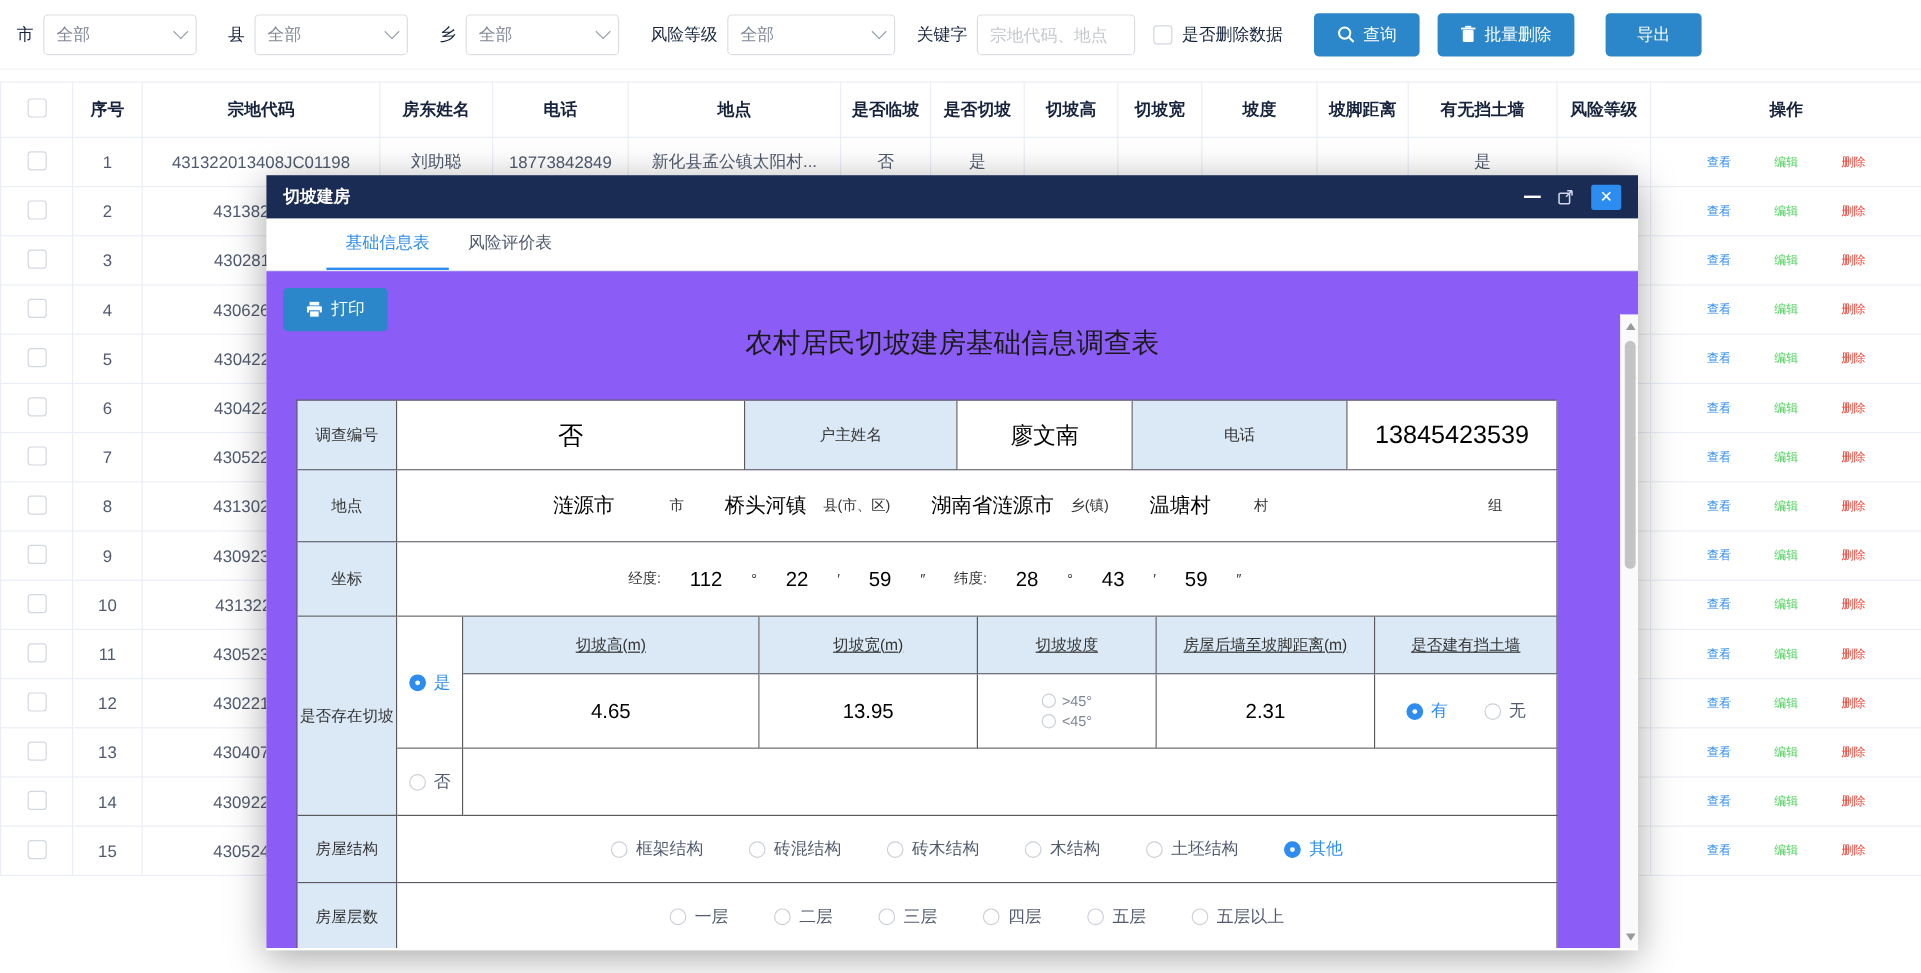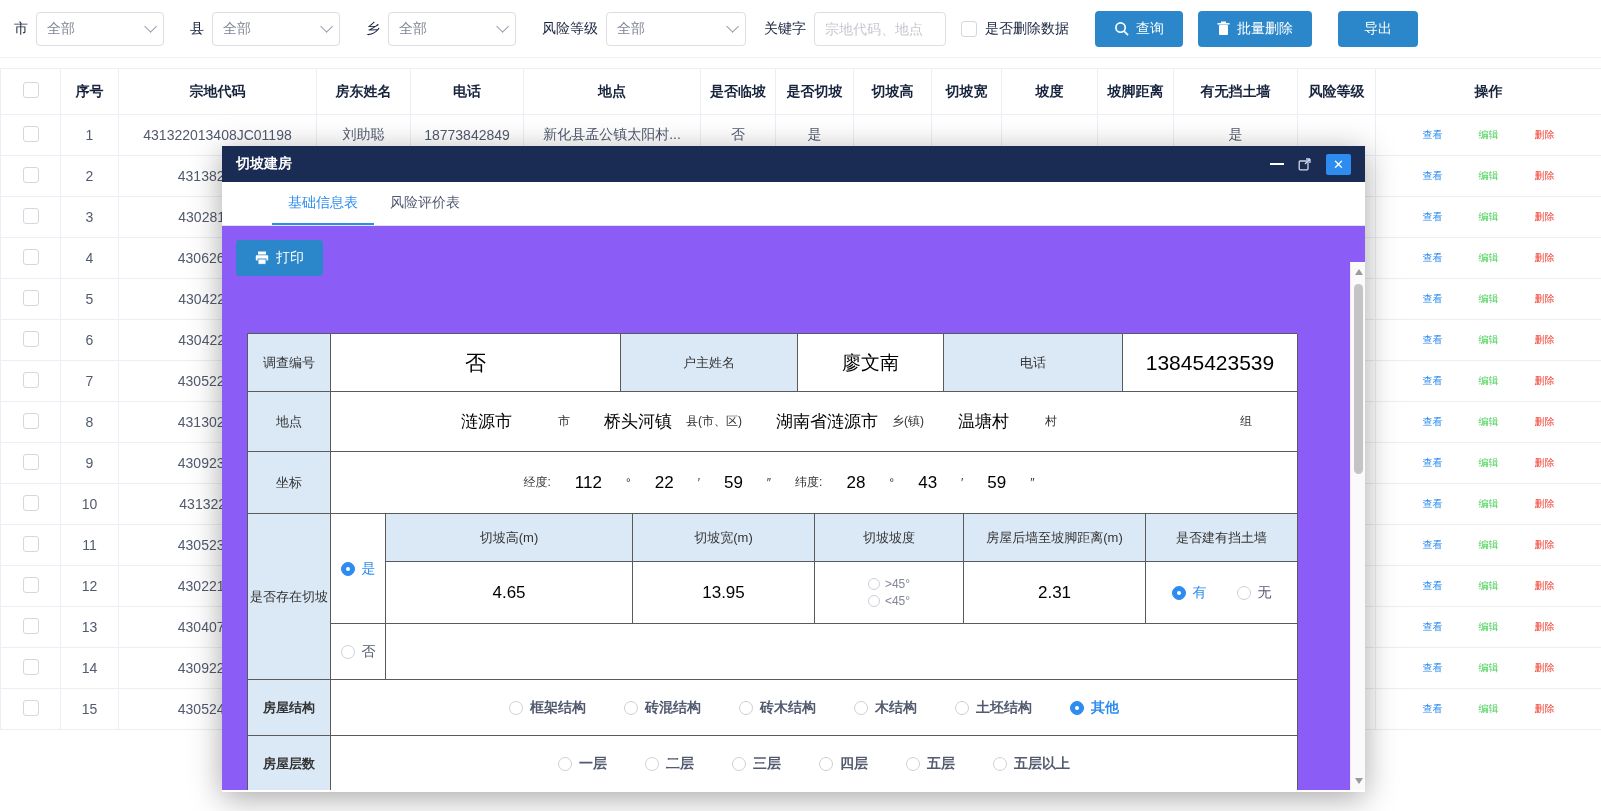--- a/index.html
+++ b/index.html
@@ -80,23 +80,23 @@
   .loc-end { margin-left:auto; margin-right:45px; }
   .r3 { grid-template-columns:83px 967px; grid-auto-rows:62px; }
   .coord { gap:24px; padding-right:70px; }
   .co-num { font-size:17px; } .co-sym { font-size:12px; color:#333; }
   .r4 { grid-template-columns:83px 55px 247px 182px 149px 182px 152px;
         grid-template-rows:48px 62px 56px; }
   .span-label { grid-row:1/4; grid-column:1/2; }
   .yes-cell { grid-row:1/3; grid-column:2/3; }
   .no-cell { grid-row:3/4; grid-column:2/3; }
   .empty-rest { grid-row:3/4; grid-column:3/8; }
-  .sub-h { font-size:13px; }
+  .sub-h { font-size:13px;text-decoration:underline; }
   .v-num { font-size:17px; }
-  .r5, .r6 { grid-template-columns:83px 967px; grid-auto-rows:56px;font-weight:bold; }
+  .r5, .r6 { grid-template-columns:83px 967px; grid-auto-rows:56px; }
   .rgroup { display:flex; justify-content:center; gap:38px; }
 
   
   .ritem { display:inline-flex; align-items:center; gap:7px; cursor:pointer; }
   .radio { width:14px; height:14px; border-radius:50%; border:1px solid #ccd0d7;
     background:#fff; position:relative; flex:none; }
   .radio.sel { border-color:#2d8cf0; background:#2d8cf0; }
   .radio.sel::after { content:""; position:absolute; left:4px; top:4px; width:4px; height:4px;
     border-radius:50%; background:#fff; }
   .radio.sm { width:12px; height:12px; }
@@ -589,20 +589,21 @@
     </div>
     <div class="modal-body">
       <button class="btn print-btn">
         <svg width="14" height="14" viewBox="0 0 14 14">
           <rect x="3" y="0.5" width="8" height="3" fill="#fff"></rect>
           <rect x="0.8" y="4.3" width="12.4" height="5.2" rx="0.8" fill="#fff"></rect>
           <rect x="3" y="8" width="8" height="5.3" fill="#fff" stroke="#2b87c9" stroke-width="0.9"></rect>
         </svg>
         <span>打印</span>
       </button>
+      <div class="form-title">农村居民切坡建房基础信息调查表</div>
 
       <div class="form">
 
         <div class="frow r1">
           <div class="fc fl">调查编号</div>
           <div class="fc v-lg">否</div>
           <div class="fc fl">户主姓名</div>
           <div class="fc v-md">廖文南</div>
           <div class="fc fl">电话</div>
           <div class="fc v-lg">13845423539</div>

